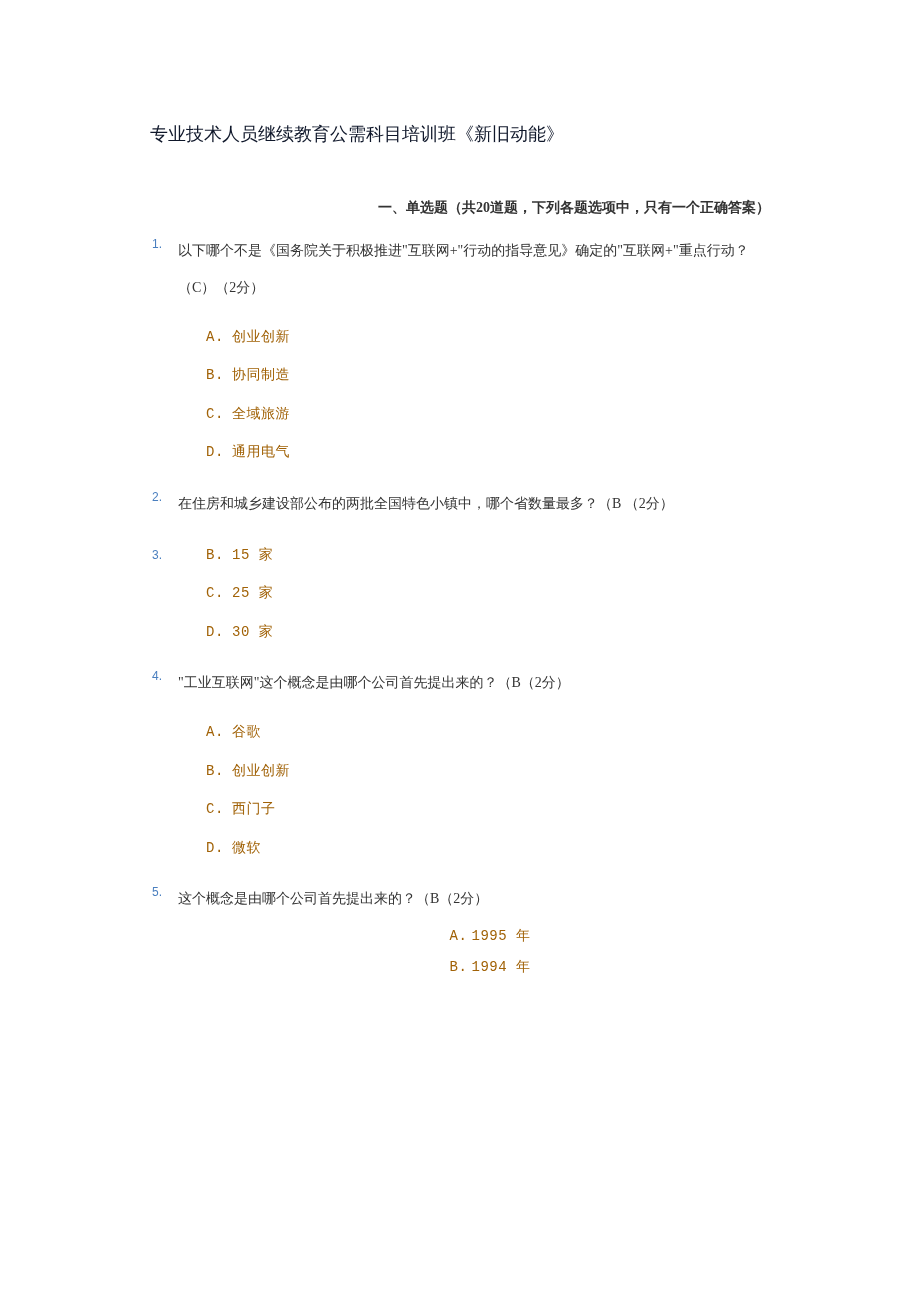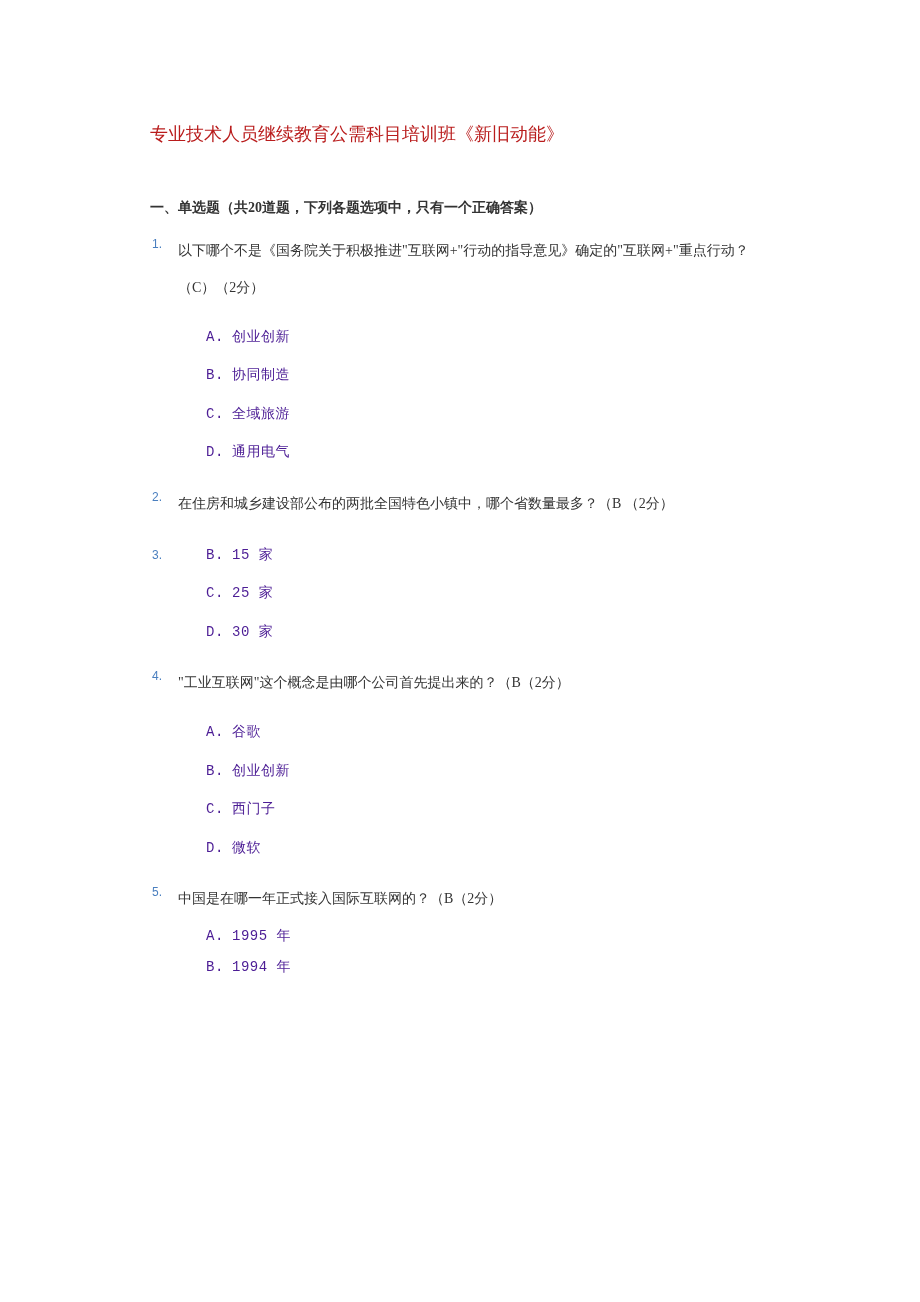--- a/index.html
+++ b/index.html
@@ -8,29 +8,30 @@
       background: #fff;
       color: #333;
       width: 920px;
       height: 1302px;
       padding: 120px 150px 60px 150px;
       font-size: 14px;
       line-height: 1.6;
     }
     .title {
       font-size: 18px;
-      color: #b91c1c;
+      color: #0f172a;
       margin-bottom: 48px;
       font-weight: normal;
     }
     .section-header {
       font-size: 14px;
       font-weight: bold;
       margin-bottom: 14px;
       color: #333;
+      text-align: right;
     }
     .question {
       margin-bottom: 22px;
       padding-left: 28px;
       position: relative;
     }
     .qnum {
       color: #4a7fbf;
       font-family: Arial, sans-serif;
       font-size: 12px;
@@ -42,26 +43,27 @@
       margin-bottom: 20px;
       color: #333;
       line-height: 2.6;
     }
     .qtext.tight { margin-bottom: 8px; }
     .options {
       padding-left: 28px;
     }
     .option {
       margin-bottom: 16px;
-      color: #4c1d95;
+      color: #a16207;
       font-family: "Courier New", "SimSun", monospace;
       letter-spacing: 0.5px;
     }
     .option.tight {
       margin-bottom: 8px;
+      text-align: center;
     }
     .opt-label {
       display: inline-block;
       width: 26px;
     }
   </style>
 </head>
 <body>
 
 <h1 class="title">专业技术人员继续教育公需科目培训班《新旧动能》</h1>
@@ -96,19 +98,19 @@
       <div class="qtext">"工业互联网"这个概念是由哪个公司首先提出来的？（B（2分）</div>
       <div class="options">
         <div class="option"><span class="opt-label">A.</span><span>谷歌</span></div>
         <div class="option"><span class="opt-label">B.</span><span>创业创新</span></div>
         <div class="option"><span class="opt-label">C.</span><span>西门子</span></div>
         <div class="option"><span class="opt-label">D.</span><span>微软</span></div>
       </div>
     </div>
     <div class="question">
       <span class="qnum">5.</span>
-      <div class="qtext tight">中国是在哪一年正式接入国际互联网的？（B（2分）</div>
+      <div class="qtext tight">这个概念是由哪个公司首先提出来的？（B（2分）</div>
       <div class="options">
         <div class="option tight"><span class="opt-label">A.</span><span>1995 年</span></div>
         <div class="option tight"><span class="opt-label">B.</span><span>1994 年</span></div>
       </div>
     </div>
   </div>
 
 </body></html>

